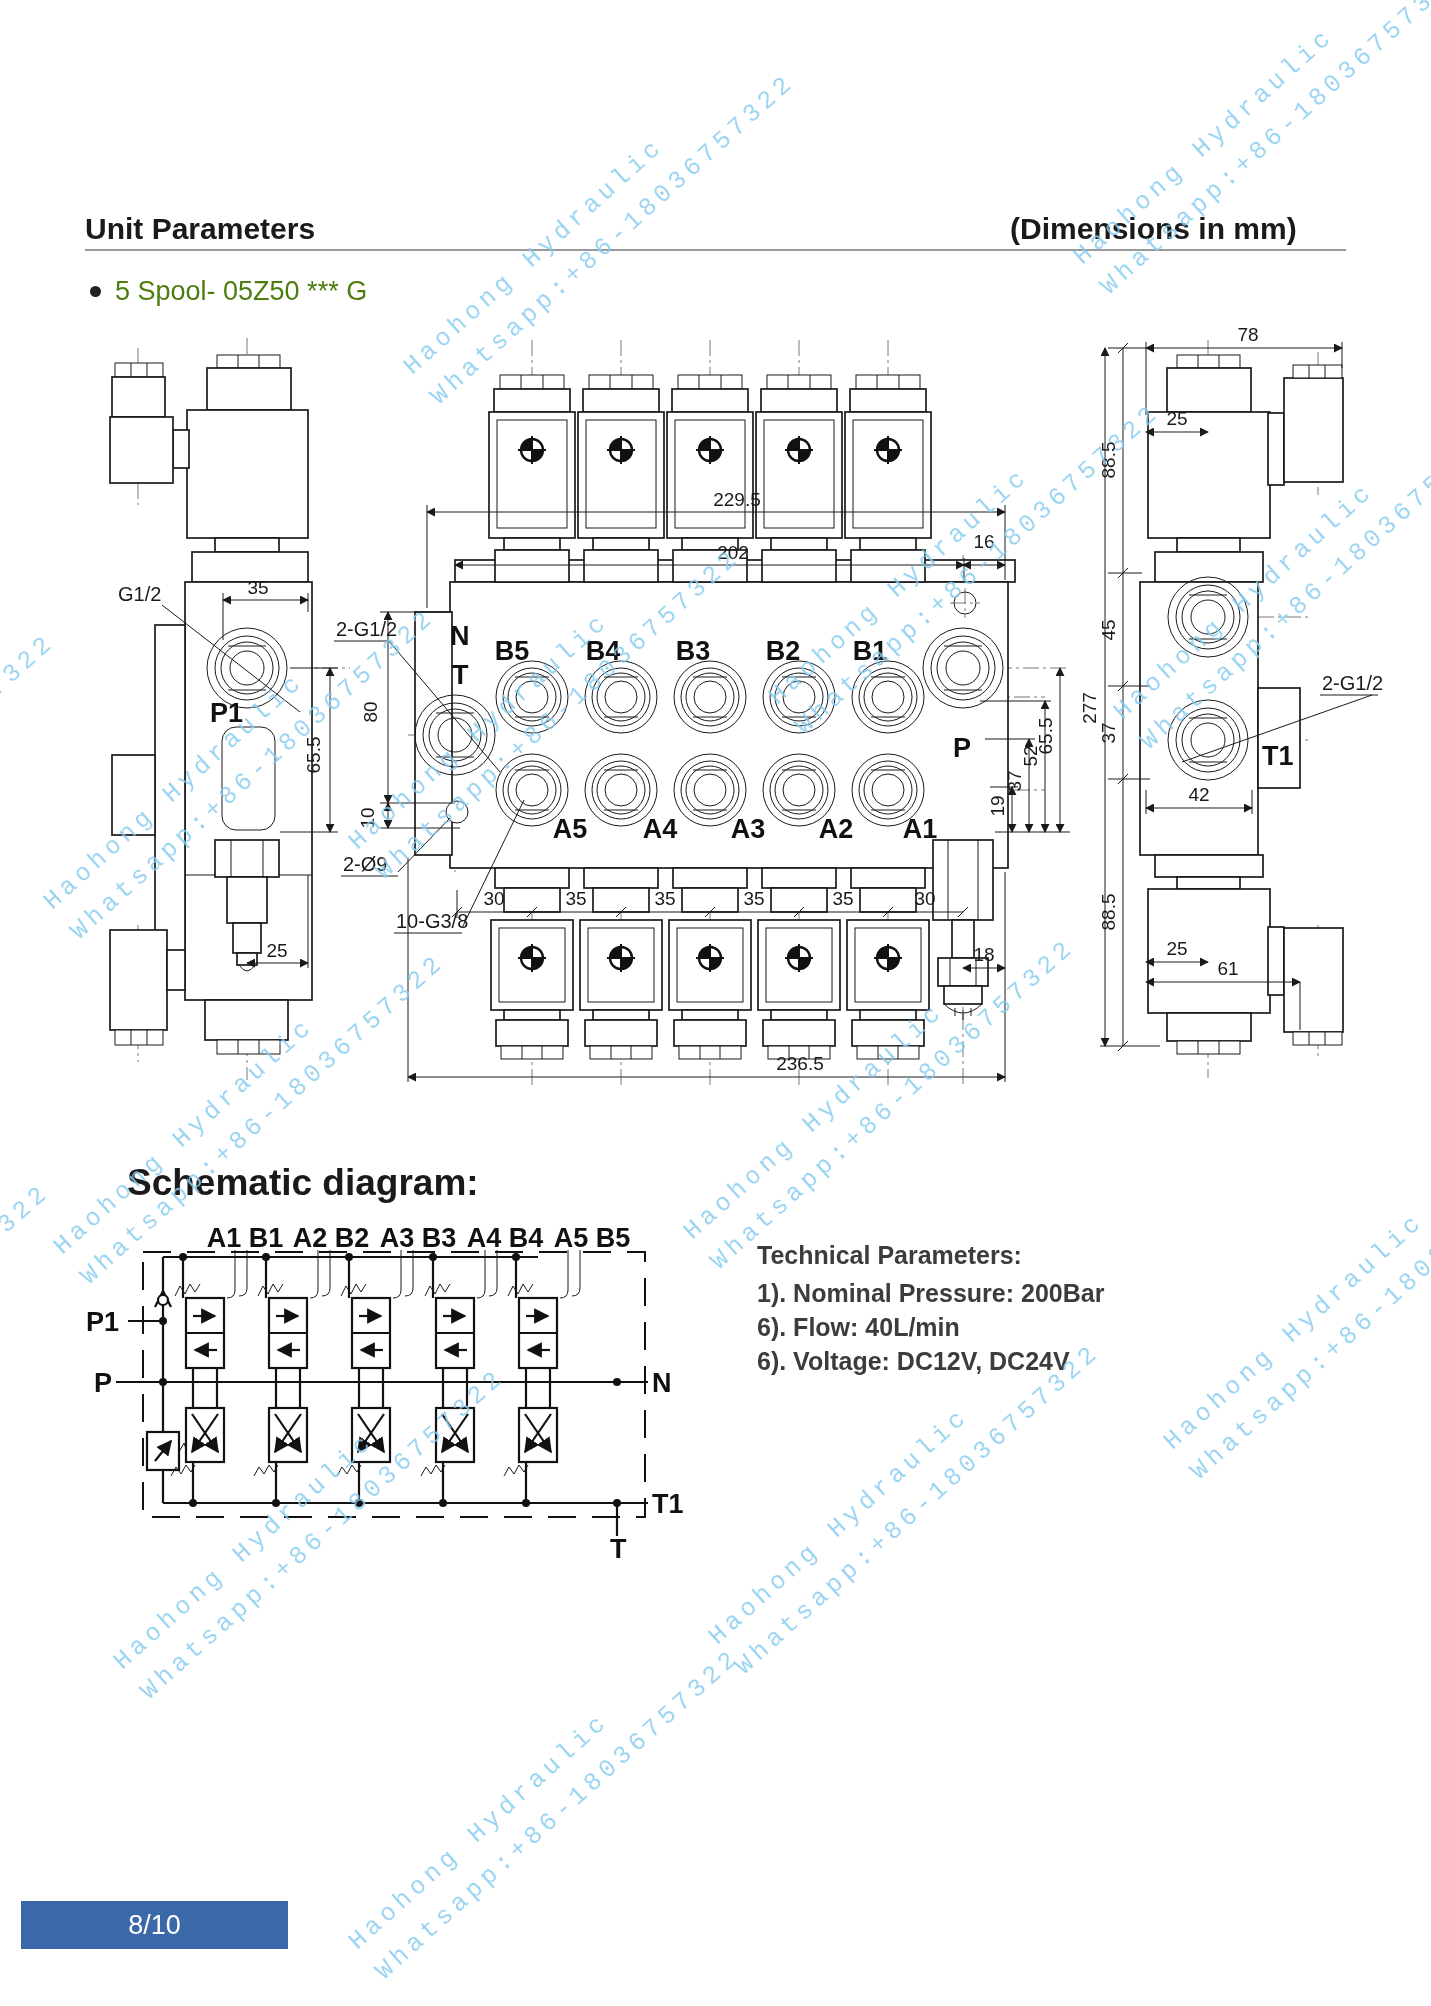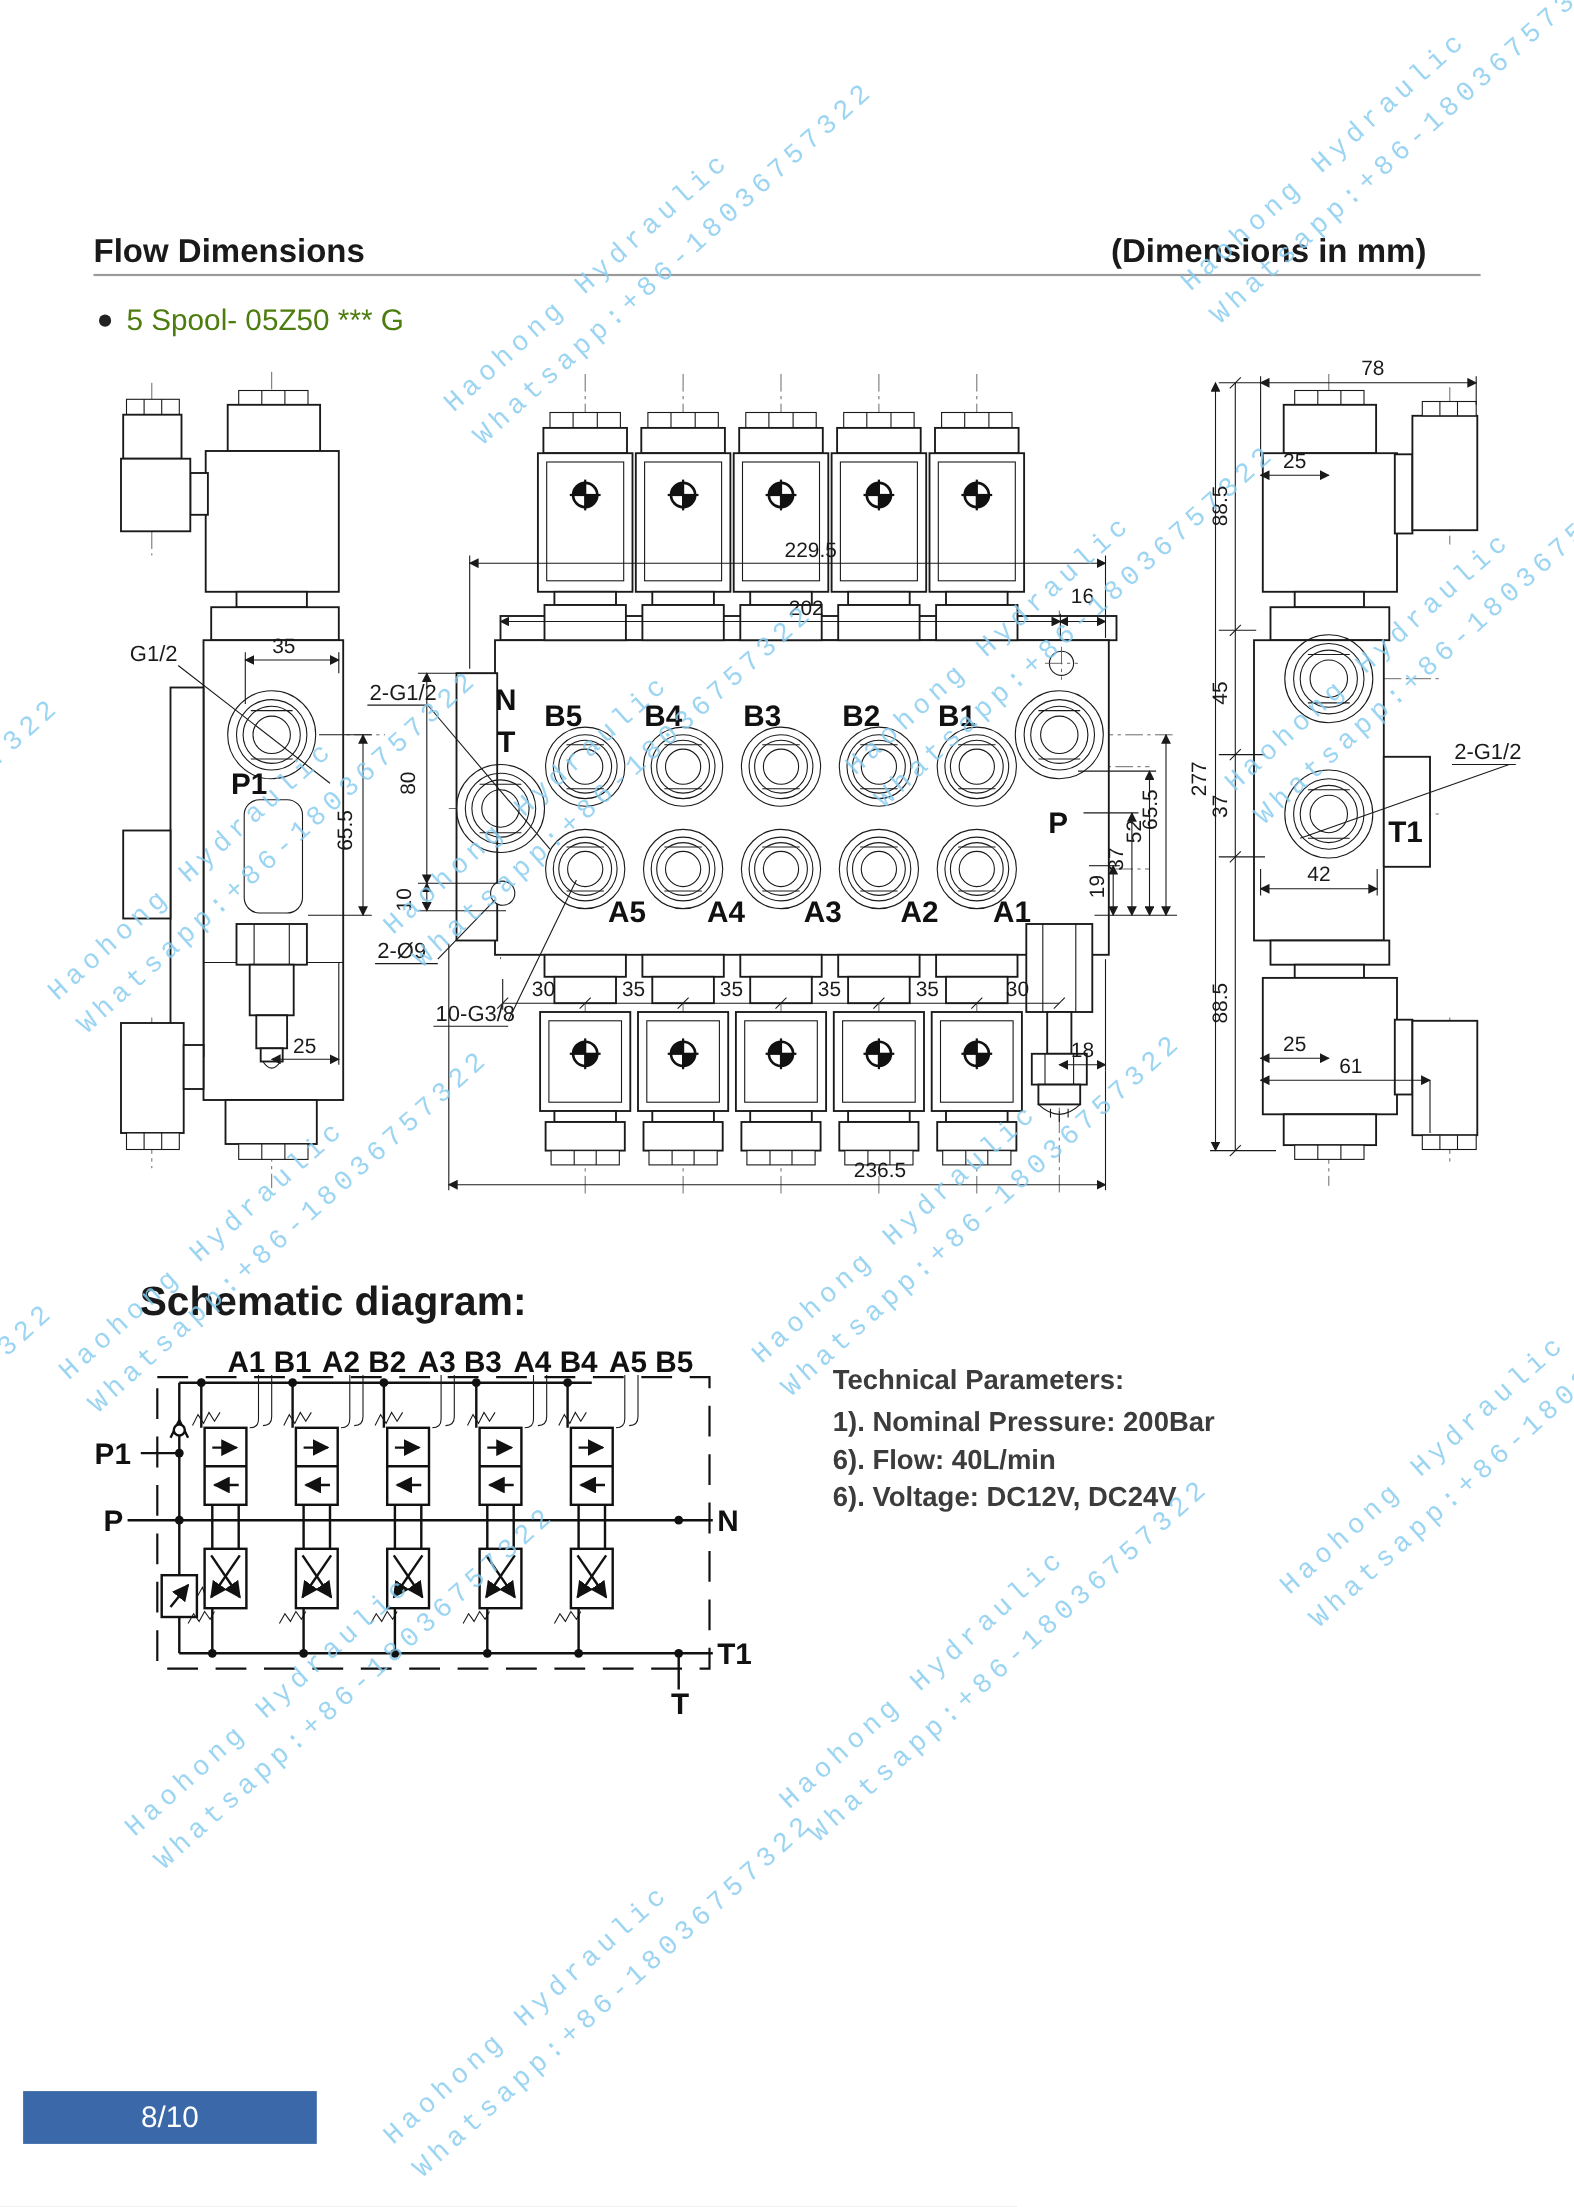--- a/index.html
+++ b/index.html
@@ -31,21 +31,21 @@
   .bl{font:700 27px "Liberation Sans",sans-serif;fill:#111;}
   .s2{stroke:#111;stroke-width:2.2;fill:none;}
   .s2f{stroke:#111;stroke-width:2.2;fill:#fff;}
   .db{stroke:#111;stroke-width:2;fill:none;stroke-dasharray:28 16;}
 </style>
 </head>
 <body>
 
 <div class="page">
 
-  <div class="abs title" style="left:85px;top:212px;">Flow Dimensions</div>
+  <div class="abs title" style="left:85px;top:212px;">Unit Parameters</div>
   <div class="abs title" style="left:1010px;top:212px;">(Dimensions in mm)</div>
   <div class="rule"></div>
 
   <div class="bullet-row">
     <div class="bullet-dot"></div>
     <div class="bullet-text">5 Spool- 05Z50 *** G</div>
   </div>
 
   <svg class="abs" style="left:0;top:320px;" width="1431" height="790" viewBox="0 320 1431 790">
     <defs>

